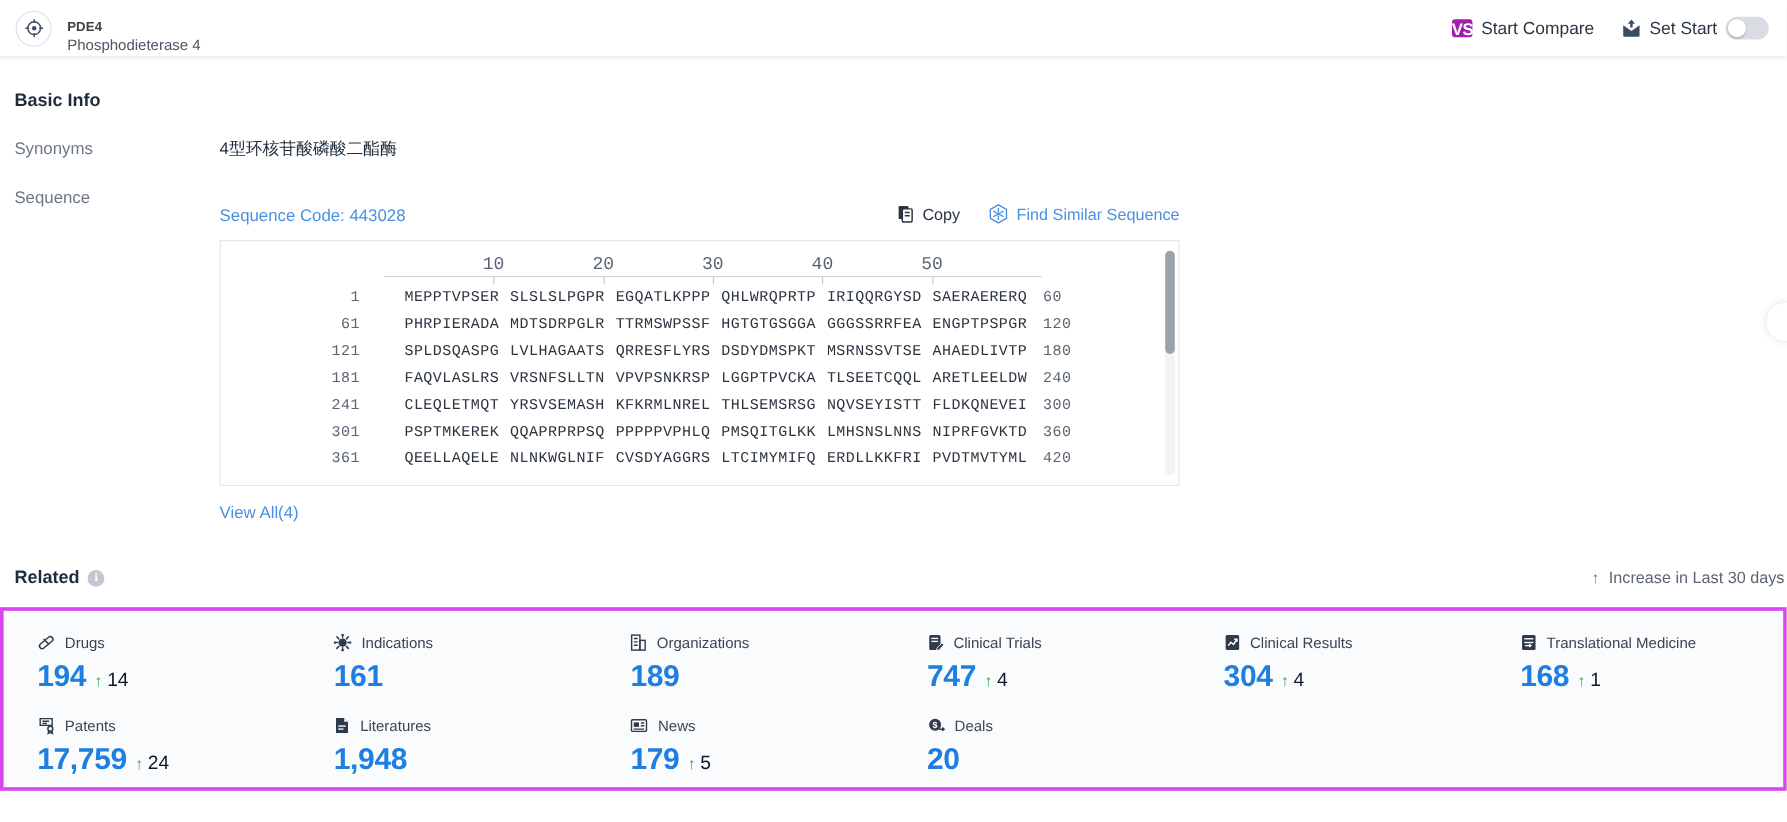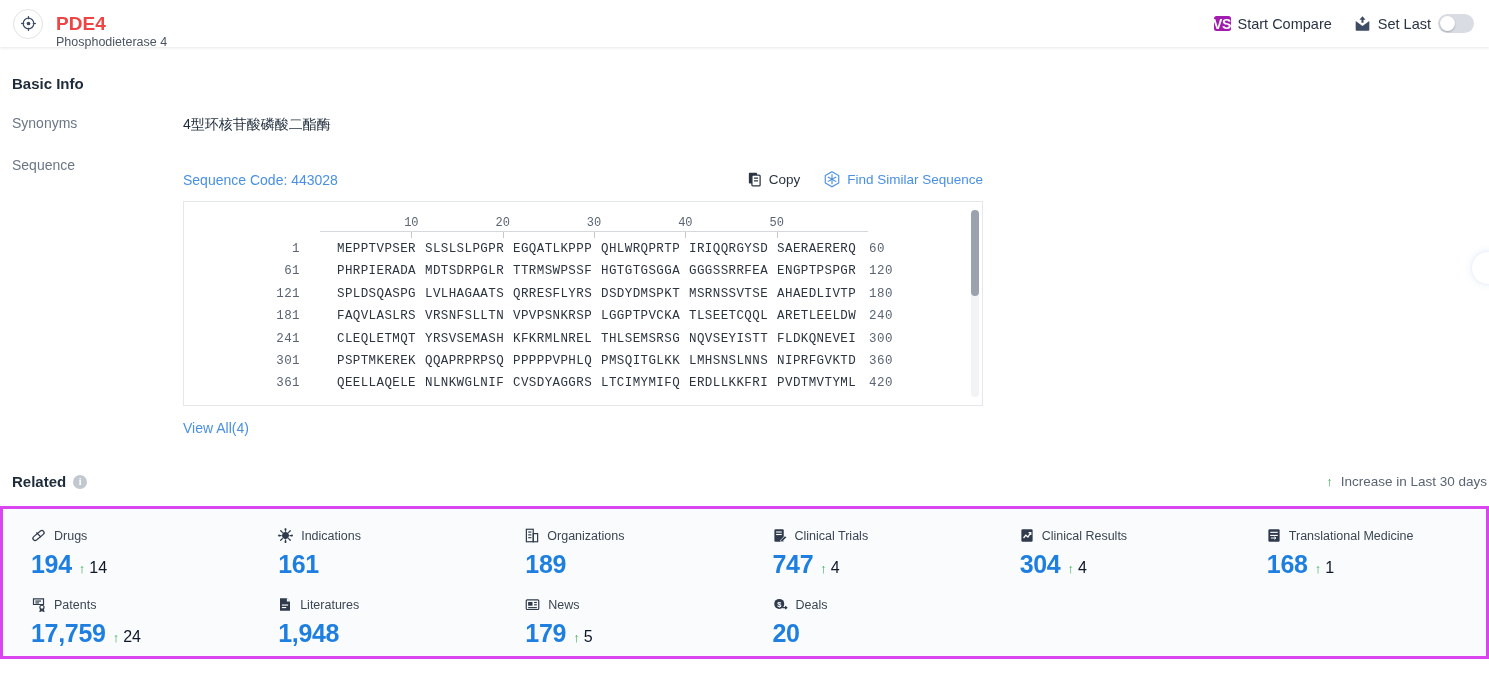--- a/index.html
+++ b/index.html
@@ -25,21 +25,21 @@
   .target-badge {
     width: 30px; height: 30px;
     border-radius: 50%;
     border: 1px solid #dfe3e8;
     display: flex; align-items: center; justify-content: center;
     flex: 0 0 auto;
     background: #fff;
   }
   .title-block { margin-left: 13px; line-height: 1; }
   .title-main {
-    font-size: 19px; font-weight: bold; color: #ef4444;
+    font-size: 11px; font-weight: bold; color: #404040;
     letter-spacing: .1px; display: block; margin-bottom: 3px; margin-top: 15px;
   }
   .title-sub { font-size: 12.5px; color: #4b5563; display: block; }
 
   .header-right {
     margin-left: auto;
     display: flex; align-items: center; gap: 22px;
     padding-right: 3px;
   }
   .hdr-action {
@@ -112,21 +112,21 @@
   .ruler-line {
     position: absolute; left: 0; right: 0; bottom: 6px;
     height: 1px; background: #d5d9de;
   }
   .ruler-tick {
     position: absolute; bottom: 0px;
     width: 1px; height: 6px; background: #c3c8cf;
   }
   .ruler-num {
     position: absolute; bottom: 8px;
-    font-size: 12px; color: #5a6472;
+    font-size: 15px; color: #5a6472;
     font-family: "Liberation Mono", monospace;
     transform: translateX(-50%);
   }
   .seq-rows {
     font-family: "Liberation Mono", monospace;
     font-size: 12.5px; color: #2c3440;
     letter-spacing: .4px;
   }
   .seq-row {
     display: flex; align-items: baseline;
@@ -250,21 +250,21 @@
       <span class="vs-badge">VS</span>
       <span>Start Compare</span>
     </div>
     <div class="hdr-action">
       <span>
         <svg width="17" height="15" viewBox="0 0 24 22" fill="#3d4b63">
           <path d="M2 7.5 L2 20 a1.5 1.5 0 0 0 1.5 1.5 h17 A1.5 1.5 0 0 0 22 20 L22 7.5 L12 14.5 Z"></path>
           <path d="M12 0.5 L7.5 5.5 h3 v4.5 h3 V5.5 h3 Z"></path>
         </svg>
       </span>
-      <span>Set Last</span>
+      <span>Set Start</span>
       <span class="toggle"></span>
     </div>
   </div>
 </div>
 
 <div class="page">
 
   <div class="side-fab"></div>
 
   <div class="section-title">Basic Info</div>

